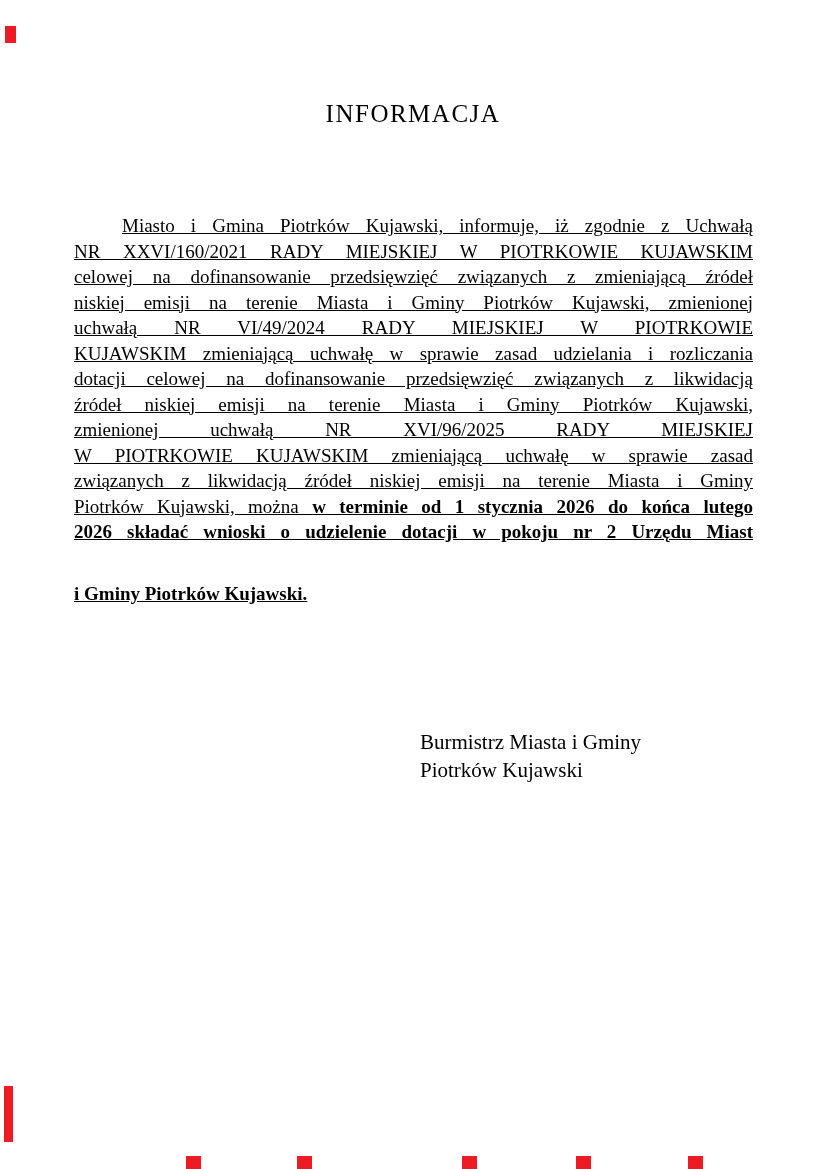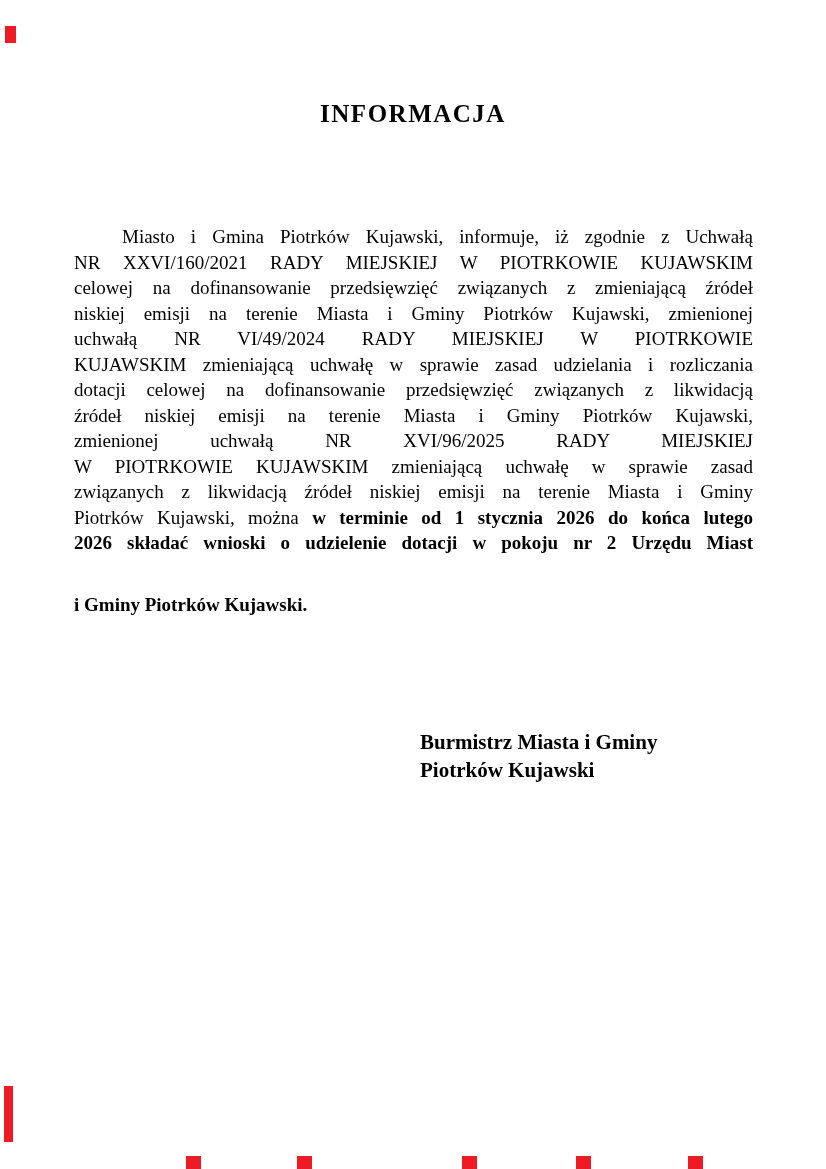--- a/index.html
+++ b/index.html
@@ -9,32 +9,32 @@
     font-family: "Liberation Serif", "DejaVu Serif", serif;
     position: relative; overflow: hidden;
   }
   .page {
     position: absolute; left: 0; top: 0;
     width: 826px; height: 1169px; background: #ffffff;
   }
   .doc-title {
     position: absolute; top: 100px; left: 0; width: 826px;
     margin: 0; text-align: center;
-    font-size: 25px; font-weight: bold; letter-spacing: 1.5px;
+    font-size: 25px; font-weight: normal; letter-spacing: 1.5px;
   }
   .body-par {
-    position: absolute; top: 224px; left: 74px; width: 679px;
-    font-size: 19px; line-height: 25.5px;
+    position: absolute; top: 213px; left: 74px; width: 679px;
+    font-size: 19px; line-height: 25.5px; text-decoration: underline;
   }
   .line { text-align: justify; text-align-last: justify; }
   .line.first { text-indent: 48px; }
   .line.final { text-align-last: left; margin-top: 36px; }
   .signature {
     position: absolute; top: 729px; left: 420px;
-    font-size: 21px; font-weight: bold; line-height: 27.5px;
+    font-size: 21px; font-weight: normal; line-height: 27.5px;
     white-space: nowrap;
   }
   .red-mark { position: absolute; background: #ed1c24; }
   #mark-tl { left: 5px;   top: 26px;   width: 11px; height: 17px; }
   #mark-bl { left: 4px;   top: 1086px; width: 9px;  height: 56px; }
   #mark-b1 { left: 186px; top: 1156px; width: 15px; height: 13px; }
   #mark-b2 { left: 297px; top: 1156px; width: 15px; height: 13px; }
   #mark-b3 { left: 462px; top: 1156px; width: 15px; height: 13px; }
   #mark-b4 { left: 576px; top: 1156px; width: 15px; height: 13px; }
   #mark-b5 { left: 688px; top: 1156px; width: 15px; height: 13px; }

